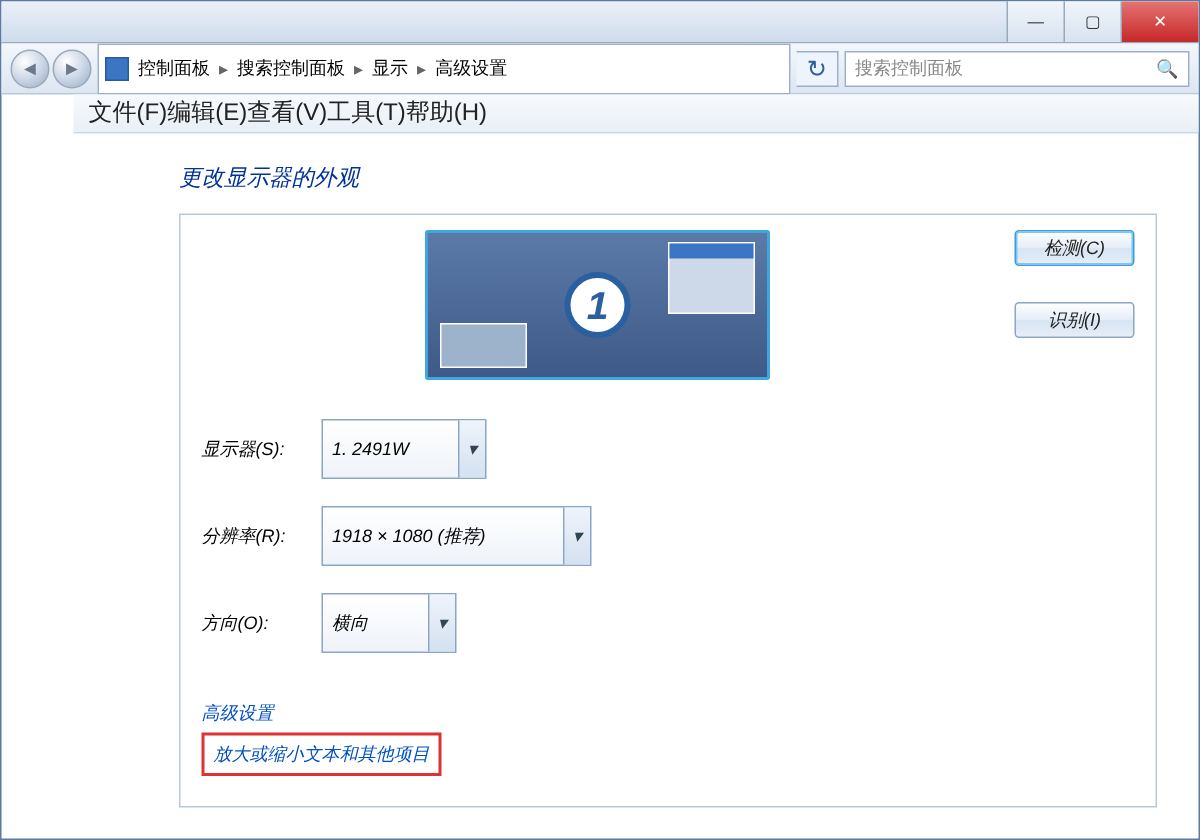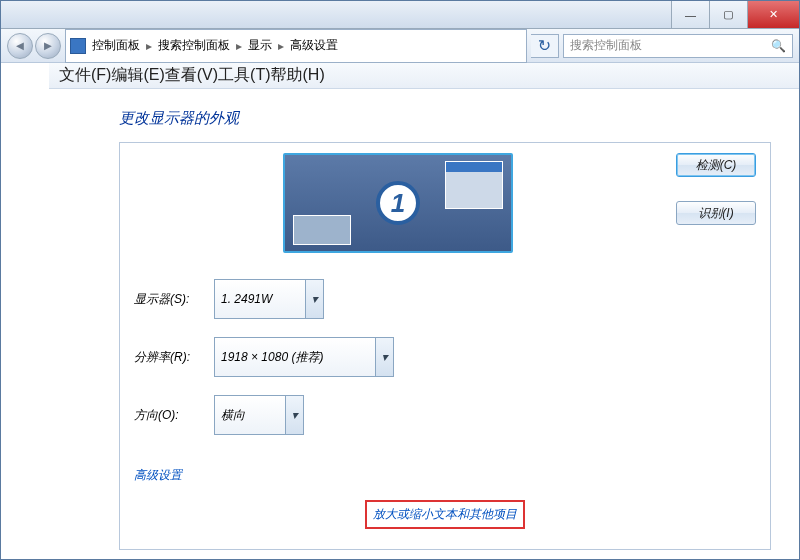--- a/index.html
+++ b/index.html
@@ -106,21 +106,21 @@
     height:40px; border:1px solid #8aa6c2; background:linear-gradient(to bottom,#fff,#eef3f9);
     display:flex; align-items:center; padding:0 6px; font-size:12px; position:relative;
   }
   .combo .arrow {
     position:absolute; right:0; top:0; bottom:0; width:18px;
     border-left:1px solid #8aa6c2; background:linear-gradient(to bottom,#eef4fb,#d4e1f0);
     display:flex; align-items:center; justify-content:center; color:#345;
   }
   .adv { text-align:left; margin-top:32px; }
   .link { color:#0050c0; cursor:pointer; }
-  .links { margin-top:16px; display:flex; flex-direction:column; gap:10px;align-items:center; }
+  .links { margin-top:4px; display:flex; gap:10px; }
   .highlight-box { border:2px solid #d33; padding:4px 6px; display:inline-block; }
   .footer {
     margin-top:auto; padding:14px 0 16px 0; display:flex; justify-content:flex-end; gap:12px;
   }
   .pad-right { padding-right: 12px; }
 </style>
 </head>
 <body>
 
 <div class="window">

